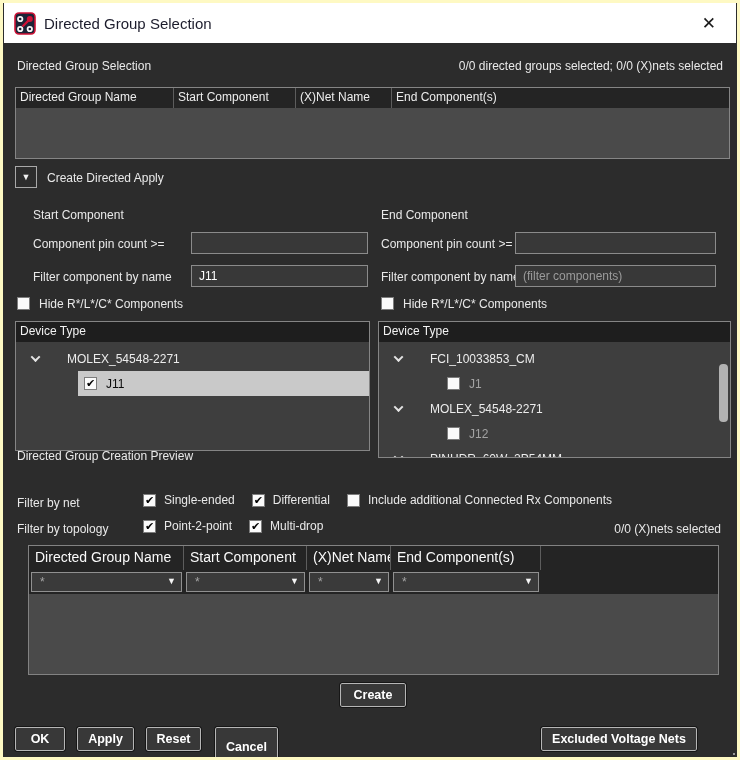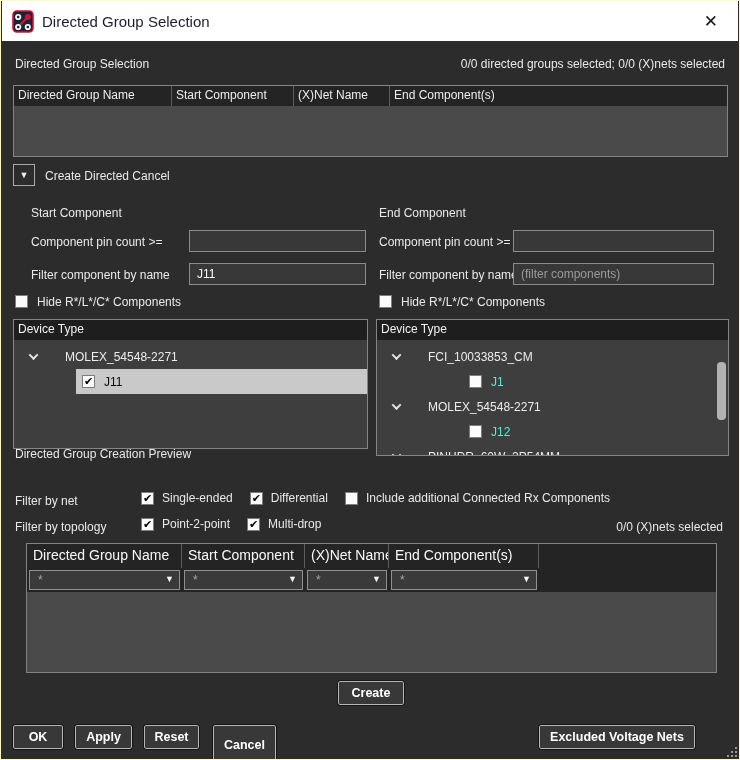--- a/index.html
+++ b/index.html
@@ -1,17 +1,17 @@
 <!DOCTYPE html>
 <html><head>
 <meta charset="utf-8">
 <style>
   html,body{margin:0;padding:0;background:#555;}
   *{box-sizing:border-box;font-family:"Liberation Sans","DejaVu Sans",sans-serif;}
-  .window{position:relative;width:740px;height:760px;background:#2c2c2c;border:1px solid #fef9c3;overflow:hidden;}
+  .window{position:relative;width:740px;height:760px;background:#2c2c2c;border:3px solid #fef9c3;overflow:hidden;}
   .abs{position:absolute;}
 
   
   .titlebar{position:absolute;left:1px;top:0;right:1px;height:40px;background:#ffffff;display:flex;align-items:center;padding:0 10px;}
   .titlebar .title{font-size:15px;color:#1c1c2c;margin-left:8px;}
   .close-btn{margin-left:auto;background:none;border:none;font-size:17px;color:#1a1a1a;cursor:pointer;padding:2px 10px;line-height:1;}
 
   .lbl{font-size:12px;color:#e9e9e9;white-space:nowrap;}
   .status{font-size:12px;color:#e9e9e9;white-space:nowrap;}
 
@@ -33,21 +33,21 @@
   .cb{display:inline-flex;width:13px;height:13px;background:#fbfbfb;border:1px solid #7d7d7d;align-items:center;justify-content:center;flex:none;}
   .cb .mark{font-size:11px;font-weight:bold;color:#000;line-height:1;transform:translateY(-0.5px);}
   .cbrow{display:flex;align-items:flex-start;gap:9px;}
 
   
   .tree{border:1px solid #858585;background:#3e3e3e;overflow:hidden;display:flex;flex-direction:column;}
   .tree-head{height:20px;background:#1e1e1e;color:#f2f2f2;font-size:12px;line-height:19px;padding-left:4px;flex:none;}
   .tree-body{padding-top:4px;position:relative;flex:1;}
   .tnode{height:25px;display:flex;align-items:center;gap:28px;padding-left:16px;color:#ececec;font-size:12px;}
   .chev{width:7px;height:7px;border-right:2px solid #e4e4e4;border-bottom:2px solid #e4e4e4;transform:rotate(45deg) translate(-1px,-1px);flex:none;}
-  .tleaf{height:25px;display:flex;align-items:center;gap:9px;padding-left:68px;color:#5eead4;font-size:12px;margin-left:24px;}
+  .tleaf{height:25px;display:flex;align-items:center;gap:9px;padding-left:68px;color:#a3a3a3;font-size:12px;}
   .tleaf-sel{height:25px;display:flex;}
   .tleaf-sel .hl{margin-left:62px;flex:1;background:#c9c9c9;display:flex;align-items:center;gap:9px;padding-left:6px;color:#0c0c0c;font-size:12px;}
   .vscroll{position:absolute;top:22px;right:2px;width:9px;bottom:3px;}
   .vthumb{width:9px;height:58px;background:#b2b2b2;border-radius:4px;}
 
   
   .optrow{display:flex;align-items:center;gap:17px;}
   .opt{display:flex;align-items:center;gap:8px;}
 
   
@@ -89,21 +89,21 @@
     <div class="tbl-head">
       <div class="hc" style="width:158px;">Directed Group Name</div>
       <div class="hc" style="width:122px;">Start Component</div>
       <div class="hc" style="width:96px;">(X)Net Name</div>
       <div class="hc" style="flex:1;">End Component(s)</div>
     </div>
     <div class="tbl-body"></div>
   </div>
 
   <button class="abs collapse-btn" style="left:12px;top:163px;"><span>▼</span></button>
-  <div class="abs lbl" style="left:44px;top:168px;">Create Directed Cancel</div>
+  <div class="abs lbl" style="left:44px;top:168px;">Create Directed Apply</div>
 
   <div class="abs lbl" style="left:30px;top:205px;">Start Component</div>
   <div class="abs lbl" style="left:30px;top:234px;">Component pin count &gt;=</div>
   <input class="abs field" style="left: 188px; top: 229px; width: 177px; height: 22px;" value="">
   <div class="abs lbl" style="left:30px;top:267px;">Filter component by name</div>
   <input class="abs field" style="left: 188px; top: 262px; width: 177px; height: 22px;" value="J11">
   <div class="abs cbrow" style="left:14px;top:294px;">
     <span class="cb"></span>
     <span class="lbl">Hide R*/L*/C* Components</span>
   </div>

